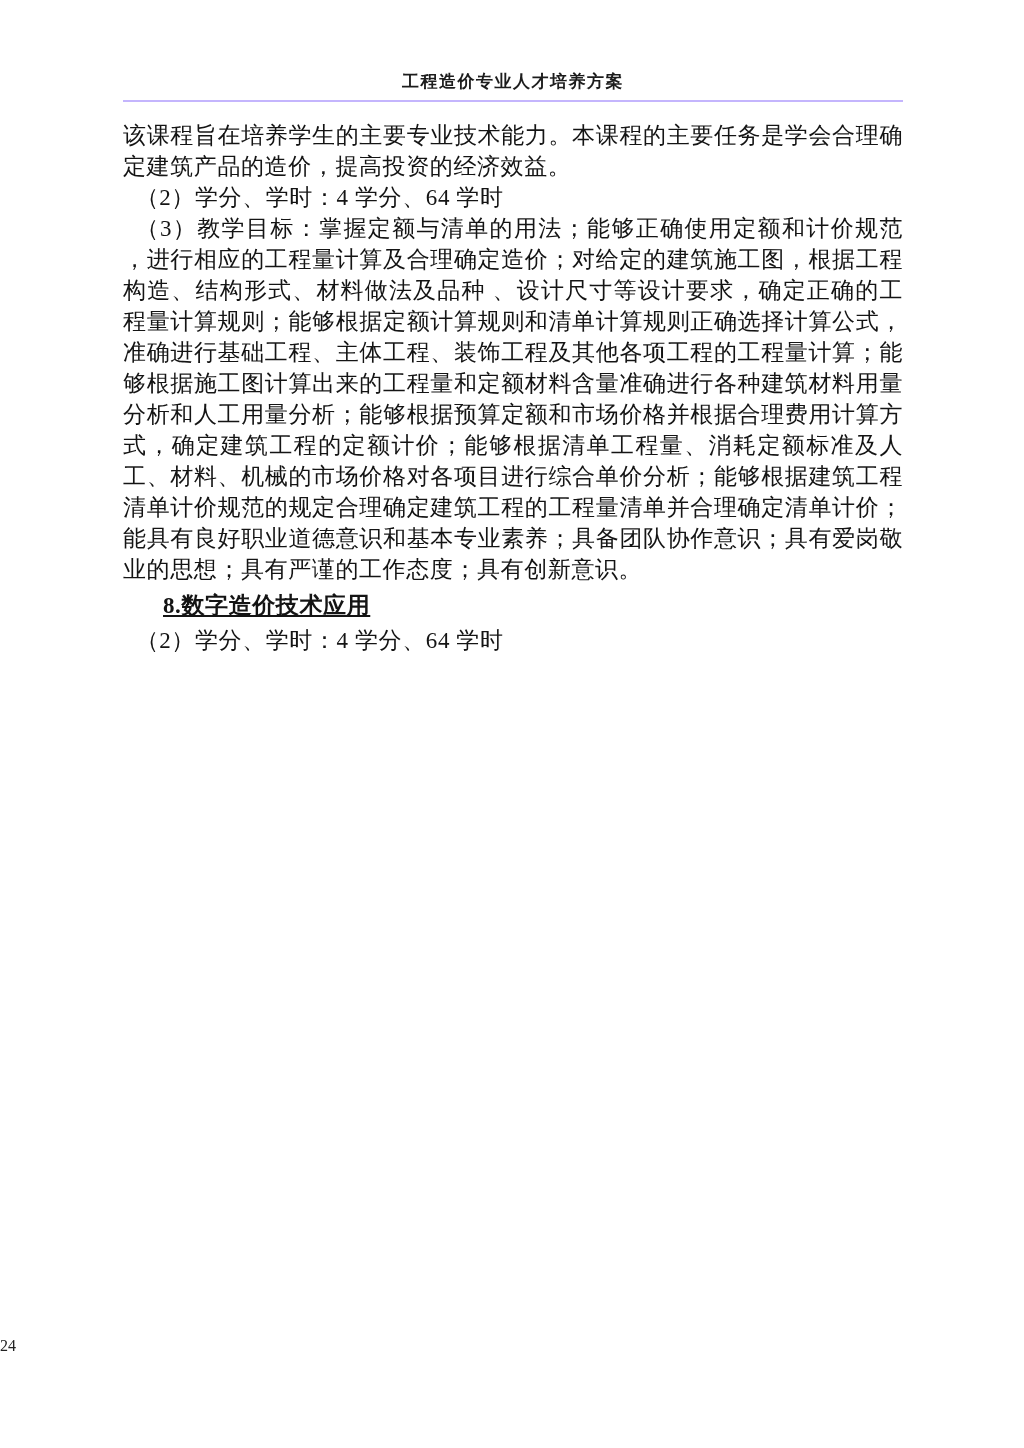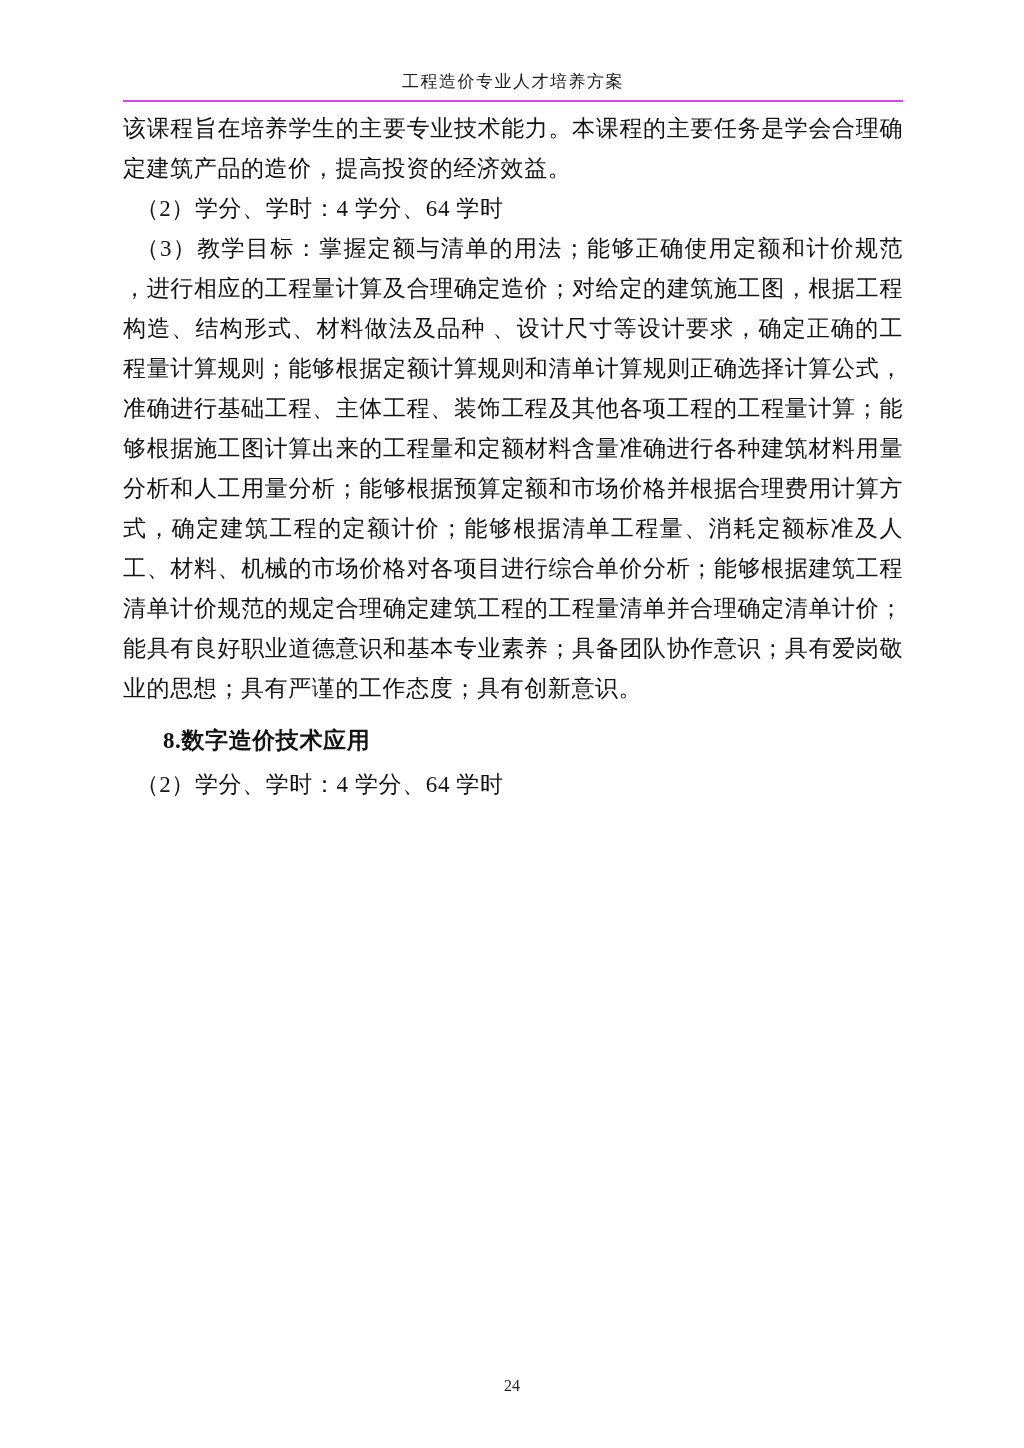--- a/index.html
+++ b/index.html
@@ -17,56 +17,56 @@
   }
   .page-header {
     position: absolute;
     top: 70px;
     left: 123px;
     width: 780px;
     text-align: center;
     font-size: 17px;
     letter-spacing: 1.5px;
     padding-bottom: 7px;
-    border-bottom: 2px solid #d946ef;
+    border-bottom: 2px solid #c4b5fd;
     color: #1c1c1c;
+    font-weight: bold;
   }
   .content {
     position: absolute;
-    top: 109px;
+    top: 120px;
     left: 123px;
     width: 780px;
     font-size: 23px;
-    line-height: 40px;
+    line-height: 31px;
     text-align: justify;
     letter-spacing: 0.6px;
     color: #141414;
   }
   .para {
     margin: 0;
     padding: 0;
     text-indent: 0.55em;
   }
   .para.no-indent {
     text-indent: 0;
   }
   .para.heading {
     font-weight: bold;
     text-indent: 1.74em;
-    margin: 12px 0 4px 0;
+    margin: 5px 0 4px 0;
+    text-decoration: underline;
   }
   .page-footer {
     position: absolute;
     top: 1337px;
     left: 0;
     width: 100%;
-    text-align: center;
     font-size: 16px;
     color: #222222;
-    margin-top: 40px;
   }
 </style>
 </head>
 <body>
 
 <div class="page-header">工程造价专业人才培养方案</div>
 
 <div class="content">
     <p class="para no-indent">该课程旨在培养学生的主要专业技术能力。本课程的主要任务是学会合理确定建筑产品的造价，提高投资的经济效益。</p>
     <p class="para">（2）学分、学时：4 学分、64 学时</p>

